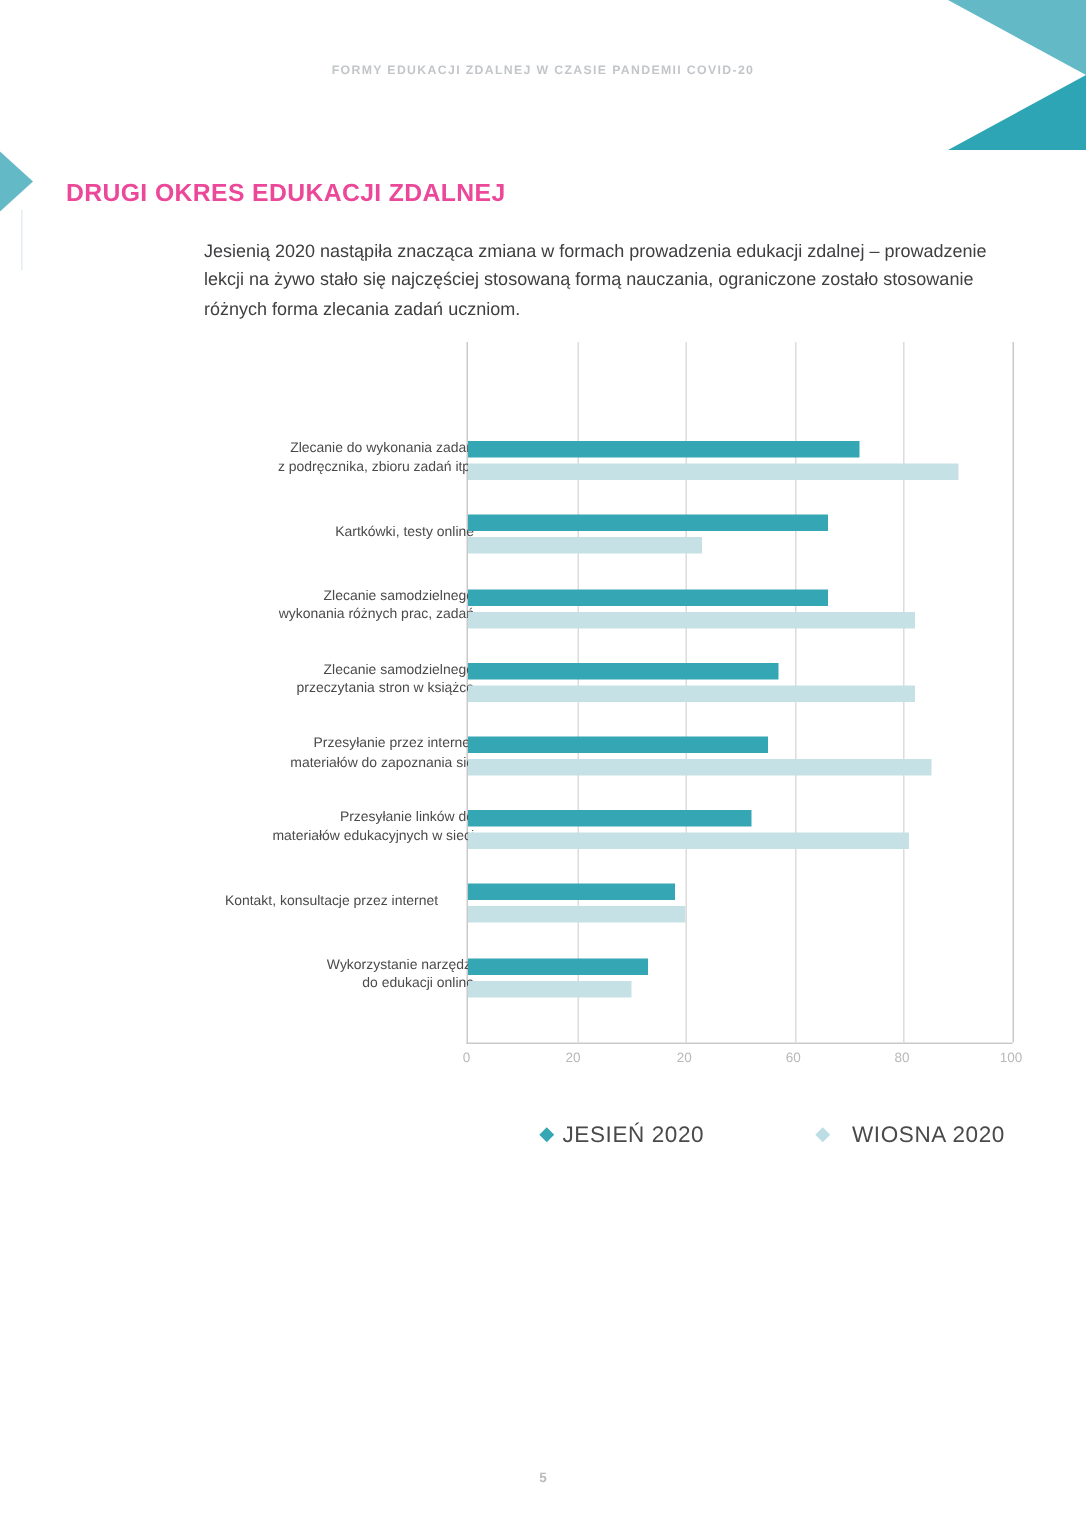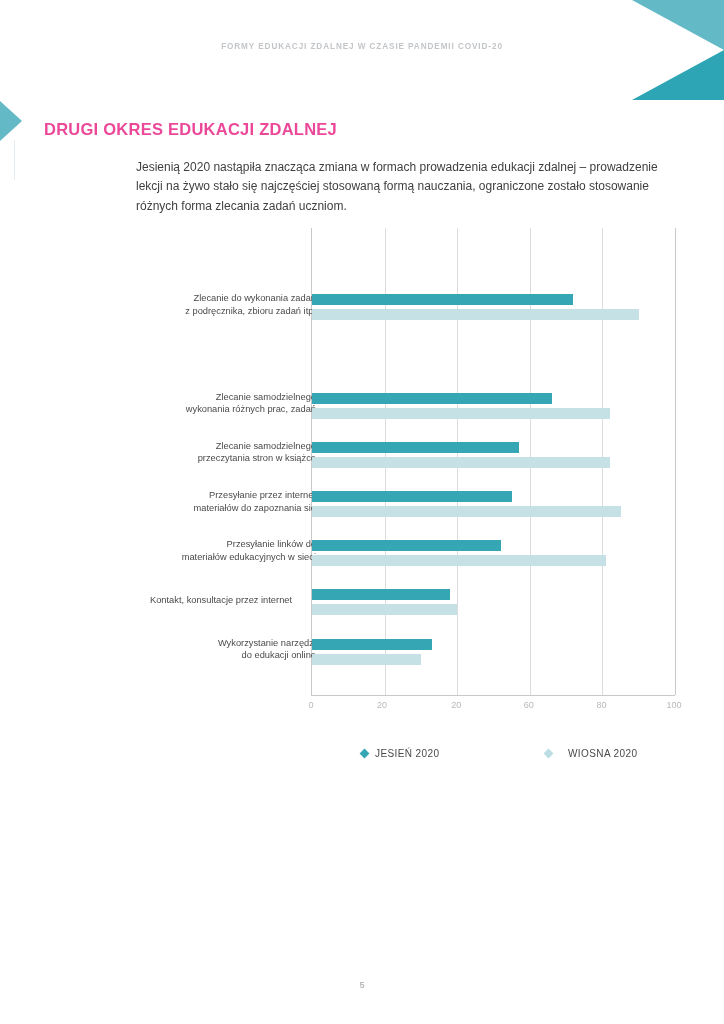--- a/index.html
+++ b/index.html
@@ -168,21 +168,21 @@
     left: 120px;
     top: 748px;
     width: 570px;
     height: 16px;
   }
   .legend-item {
     position: absolute;
     display: flex;
     align-items: center;
     gap: 7px;
-    font-size: 10px;
+    font-size: 15px;
     letter-spacing: 0.4px;
     color: #4a4a4a;
     white-space: nowrap;
   }
   #legend-autumn { left: 241px; }
   #legend-spring { left: 425px; gap: 16px; }
   .legend-diamond {
     width: 7px;
     height: 7px;
     transform: rotate(45deg);
@@ -233,20 +233,27 @@
     <div class="tick-label" style="left: 408.8px;">60</div>
     <div class="tick-label" style="left: 481.4px;">80</div>
     <div class="tick-label" style="left: 554px;">100</div>
     <div class="cat-group" style="top: 68.2px; height: 26px;">
       <div class="cat-label" style="top: -2px;">
         <div>Zlecanie do wykonania zadań</div>
         <div>z podręcznika, zbioru zadań itp.</div>
       </div>
       <div class="bar autumn" title="JESIEŃ 2020: 72" style="top: 0px; width: 261.36px;"></div>
       <div class="bar spring" title="WIOSNA 2020: 90" style="top: 15px; width: 326.7px;"></div>
+    </div>
+    <div class="cat-group" style="top: 117.4px; height: 26px;">
+      <div class="cat-label" style="top: 5px;">
+        <div>Kartkówki, testy online</div>
+      </div>
+      <div class="bar autumn" title="JESIEŃ 2020: 66" style="top: 0px; width: 239.58px;"></div>
+      <div class="bar spring" title="WIOSNA 2020: 43" style="top: 15px; width: 156.09px;"></div>
     </div>
     <div class="cat-group" style="top: 166.6px; height: 26px;">
       <div class="cat-label" style="top: -2px;">
         <div>Zlecanie samodzielnego</div>
         <div>wykonania różnych prac, zadań</div>
       </div>
       <div class="bar autumn" title="JESIEŃ 2020: 66" style="top: 0px; width: 239.58px;"></div>
       <div class="bar spring" title="WIOSNA 2020: 82" style="top: 15px; width: 297.66px;"></div>
     </div>
     <div class="cat-group" style="top: 215.8px; height: 26px;">

